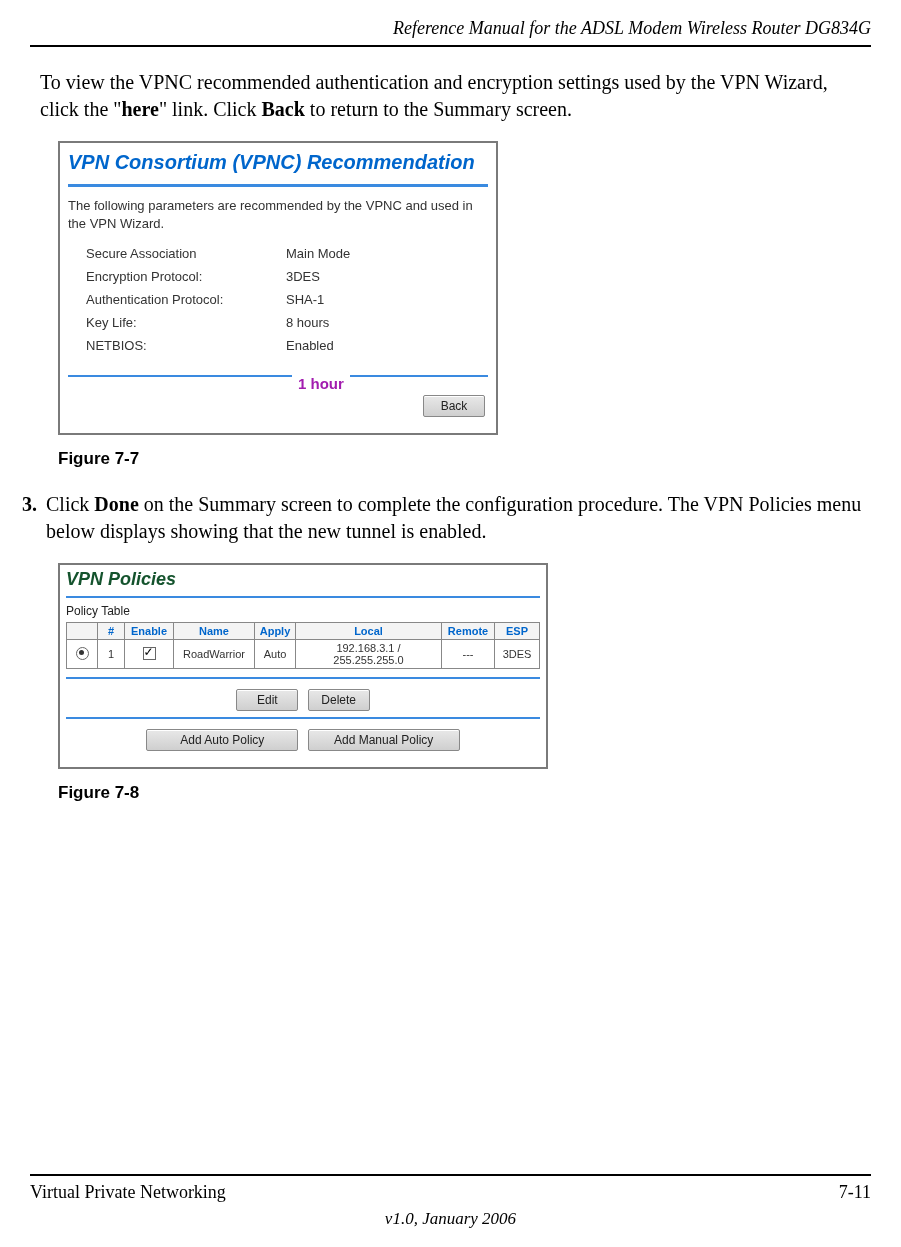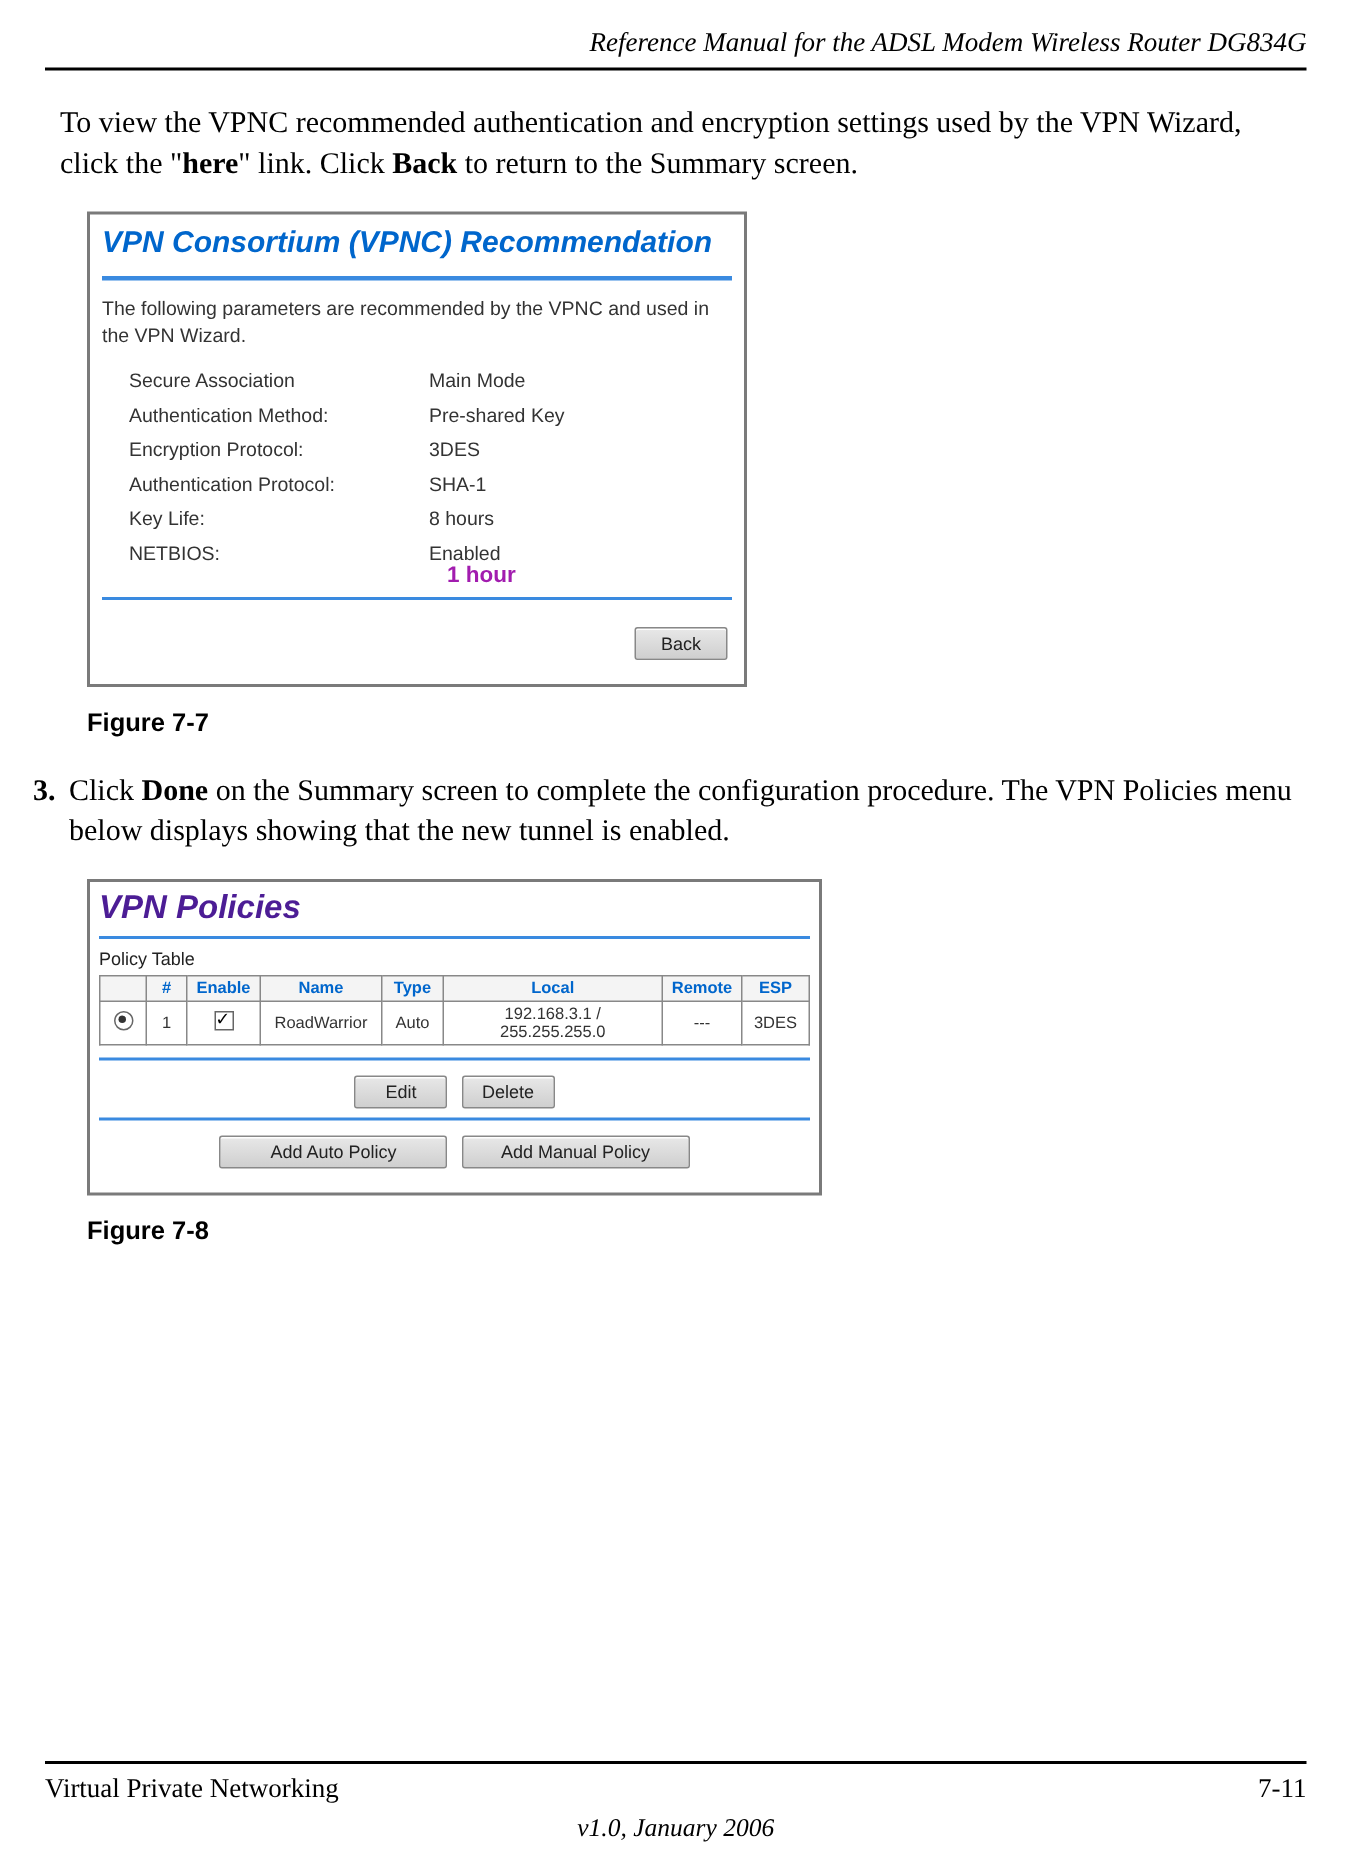--- a/index.html
+++ b/index.html
@@ -121,22 +121,22 @@
     width: 490px;
     border: 2px solid #7a7a7a;
     background: #fff;
     box-sizing: border-box;
     padding: 4px 6px 10px 6px;
     font-family: Tahoma, Arial, sans-serif;
     font-size: 12px;
     color: #333;
   }
   .shot2 .title {
-    color: #4c1d95;
-    font-size: 22px;
+    color: #14532d;
+    font-size: 18px;
     font-weight: bold;
     font-style: italic;
     padding: 0 0 4px 0;
   }
   .shot2 .subhead {
     font-weight: normal;
     font-size: 12px;
     margin: 4px 0 4px 0;
     color: #222;
   }
@@ -209,24 +209,20 @@
 
 <div class="fig-wrap1">
   <div class="shot1">
     <div class="title">VPN Consortium (VPNC) Recommendation</div>
     <div class="blue-sep"></div>
     <div class="desc">The following parameters are recommended by the VPNC and used in the VPN Wizard.</div>
 
     <div class="param-row">
       <div class="param-label">Secure Association</div>
       <div>Main Mode</div>
-    </div>
-    <div class="param-row">
-      <div class="param-label">Authentication Method:</div>
-      <div>Pre-shared Key</div>
     </div>
     <div class="param-row">
       <div class="param-label">Encryption Protocol:</div>
       <div>3DES</div>
     </div>
     <div class="param-row">
       <div class="param-label">Authentication Protocol:</div>
       <div>SHA-1</div>
     </div>
     <div class="param-row">
@@ -261,21 +257,21 @@
     <div class="blue-sep thin" style="margin:2px 0 6px 0;"></div>
     <div class="subhead">Policy Table</div>
 
     <table class="ptable">
       <tbody>
           <tr>
         <th style="width:22px"></th>
         <th style="width:18px">#</th>
         <th style="width:40px">Enable</th>
         <th style="width:72px">Name</th>
-        <th style="width:32px">Type</th>
+        <th style="width:32px">Apply</th>
         <th>Local</th>
         <th style="width:44px">Remote</th>
         <th style="width:36px">ESP</th>
       </tr>
       <tr>
         <td><span class="radio-dot"></span></td>
         <td>1</td>
         <td><span class="chk"></span></td>
         <td>RoadWarrior</td>
         <td>Auto</td>

